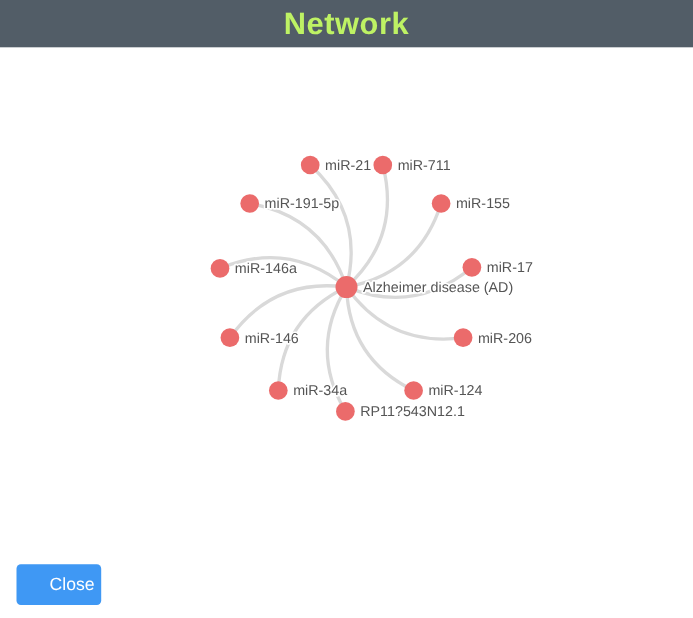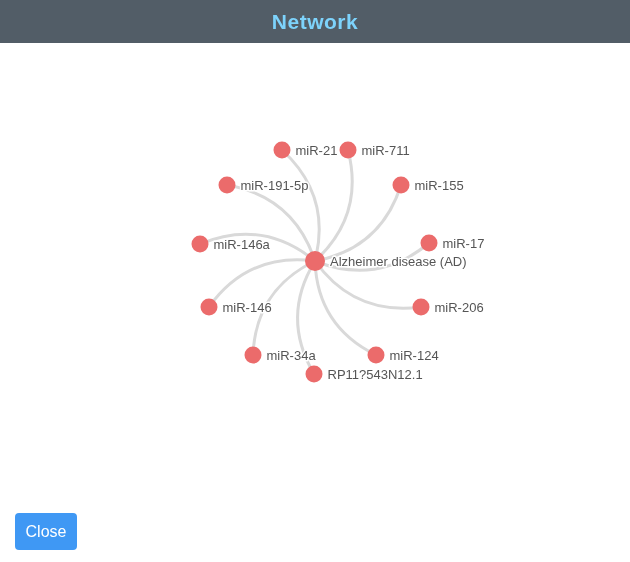--- a/index.html
+++ b/index.html
@@ -15,43 +15,43 @@
     width:630px;height:562px;position:relative;overflow:hidden;
     background:#ffffff;font-family:"Liberation Sans",sans-serif;
   }
   .modal-header{
     position:absolute;left:0;top:0;width:630px;height:43px;
     background:var(--header-bg);
     display:flex;align-items:center;justify-content:center;
     z-index:2;
   }
   .modal-title{
-    color:#7dd3fc;font-size:21px;font-weight:600;letter-spacing:0.5px;
+    color:#bef264;font-size:28px;font-weight:600;letter-spacing:0.5px;
   }
   .graph-svg{
     position:absolute;left:0;top:0;z-index:1;
   }
   .edge{
     fill:none;stroke:var(--edge-color);stroke-width:3;stroke-linecap:round;
   }
   .node{
     fill:var(--node-color);
   }
   .node-label{
     font-family:"Liberation Sans",sans-serif;
     font-size:13px;
     fill:var(--label-color);
     stroke:#ffffff;stroke-width:3;paint-order:stroke;stroke-linejoin:round;
   }
   .close-btn{
-    position:absolute;left:15px;top:513px;width:62px;height:37px;
+    position:absolute;left:15px;top:513px;width:77px;height:37px;
     background:var(--close-bg);color:var(--close-fg);
     border:none;border-radius:4px;
     font-family:"Liberation Sans",sans-serif;font-size:16px;
-    cursor:pointer;z-index:2;
+    cursor:pointer;z-index:2;text-align:right;
   }
 </style>
 </head>
 <body>
 
 <header class="modal-header">
   <span class="modal-title">Network</span>
 </header>
 
 <svg class="graph-svg" id="graph" width="630" height="562" viewBox="0 0 630 562" xmlns="http://www.w3.org/2000/svg">

